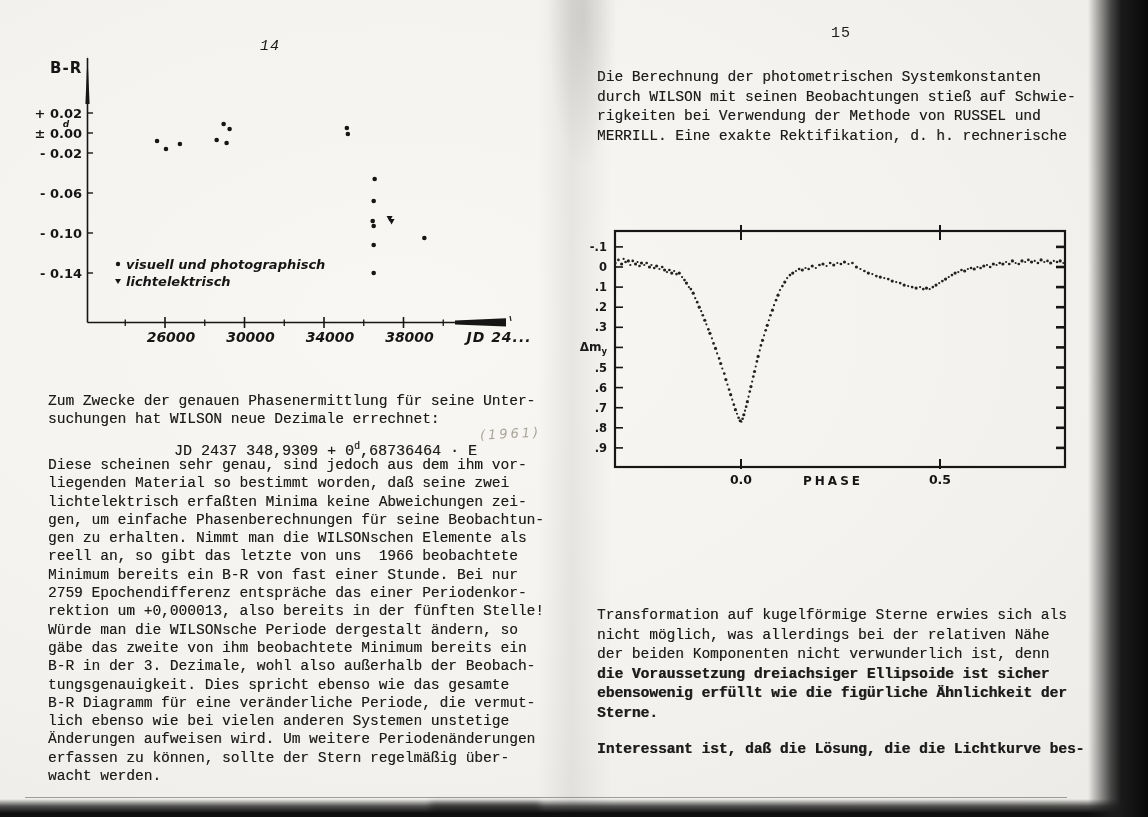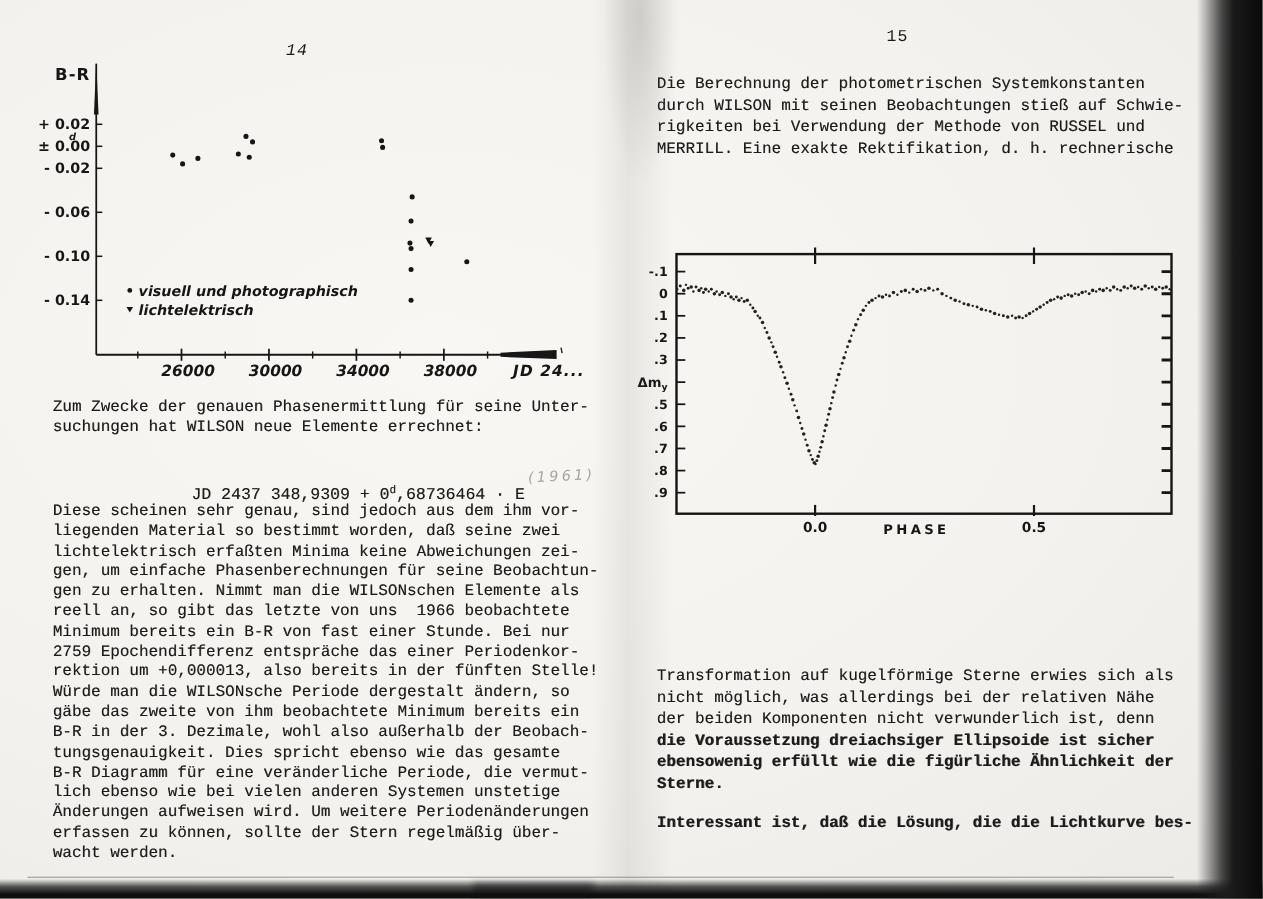--- a/index.html
+++ b/index.html
@@ -310,23 +310,23 @@
           <circle cx="1050.644" cy="262.98" r="1.60" fill="#222"></circle>
           <circle cx="1053.828" cy="260.97" r="1.10" fill="#222"></circle>
           <circle cx="1057.012" cy="261.975" r="1.35" fill="#222"></circle>
           <circle cx="1060.196" cy="260.97" r="1.60" fill="#222"></circle>
           <circle cx="1063.38" cy="262.98" r="1.10" fill="#222"></circle>
         </g>
       </g>
     </svg>
 
   <div class="pnum" style="left:260px;top:38px;font-style:italic;">14</div>
-  <div class="pnum" style="left:806px;top:25px;">15</div>
-
-  <div class="txt" id="lp-intro" style="left:48px;top:362px;"><div class="ln">Zum Zwecke der genauen Phasenermittlung für seine Unter-</div><div class="ln">suchungen hat WILSON neue Elemente errechnet:</div></div>
+  <div class="pnum" style="left:831px;top:25px;">15</div>
+
+  <div class="txt" id="lp-intro" style="left:48px;top:392px;"><div class="ln">Zum Zwecke der genauen Phasenermittlung für seine Unter-</div><div class="ln">suchungen hat WILSON neue Dezimale errechnet:</div></div>
 
   <div class="formula">
     <span class="fbody"><span>JD 2437 348,9309 + 0</span><sup>d</sup><span>,68736464 · E</span></span>
     <span class="hand">(1961)</span>
   </div>
 
   <div class="txt" id="lp-body" style="left:48px;top:456px;"><div class="ln">Diese scheinen sehr genau, sind jedoch aus dem ihm vor-</div><div class="ln">liegenden Material so bestimmt worden, daß seine zwei</div><div class="ln">lichtelektrisch erfaßten Minima keine Abweichungen zei-</div><div class="ln">gen, um einfache Phasenberechnungen für seine Beobachtun-</div><div class="ln">gen zu erhalten. Nimmt man die WILSONschen Elemente als</div><div class="ln">reell an, so gibt das letzte von uns  1966 beobachtete</div><div class="ln">Minimum bereits ein B-R von fast einer Stunde. Bei nur</div><div class="ln">2759 Epochendifferenz entspräche das einer Periodenkor-</div><div class="ln">rektion um +0,000013, also bereits in der fünften Stelle!</div><div class="ln">Würde man die WILSONsche Periode dergestalt ändern, so</div><div class="ln">gäbe das zweite von ihm beobachtete Minimum bereits ein</div><div class="ln">B-R in der 3. Dezimale, wohl also außerhalb der Beobach-</div><div class="ln">tungsgenauigkeit. Dies spricht ebenso wie das gesamte</div><div class="ln">B-R Diagramm für eine veränderliche Periode, die vermut-</div><div class="ln">lich ebenso wie bei vielen anderen Systemen unstetige</div><div class="ln">Änderungen aufweisen wird. Um weitere Periodenänderungen</div><div class="ln">erfassen zu können, sollte der Stern regelmäßig über-</div><div class="ln">wacht werden.</div></div>
 
   <div class="txt wide" id="rp-para1" style="left:597px;top:68px;"><div class="ln">Die Berechnung der photometrischen Systemkonstanten</div><div class="ln">durch WILSON mit seinen Beobachtungen stieß auf Schwie-</div><div class="ln">rigkeiten bei Verwendung der Methode von RUSSEL und</div><div class="ln">MERRILL. Eine exakte Rektifikation, d. h. rechnerische</div></div>
   <div class="txt wide" id="rp-para2" style="left:597px;top:606px;"><div class="ln">Transformation auf kugelförmige Sterne erwies sich als</div><div class="ln">nicht möglich, was allerdings bei der relativen Nähe</div><div class="ln">der beiden Komponenten nicht verwunderlich ist, denn</div><div class="ln bold">die Voraussetzung dreiachsiger Ellipsoide ist sicher</div><div class="ln bold">ebensowenig erfüllt wie die figürliche Ähnlichkeit der</div><div class="ln bold">Sterne.</div></div>

